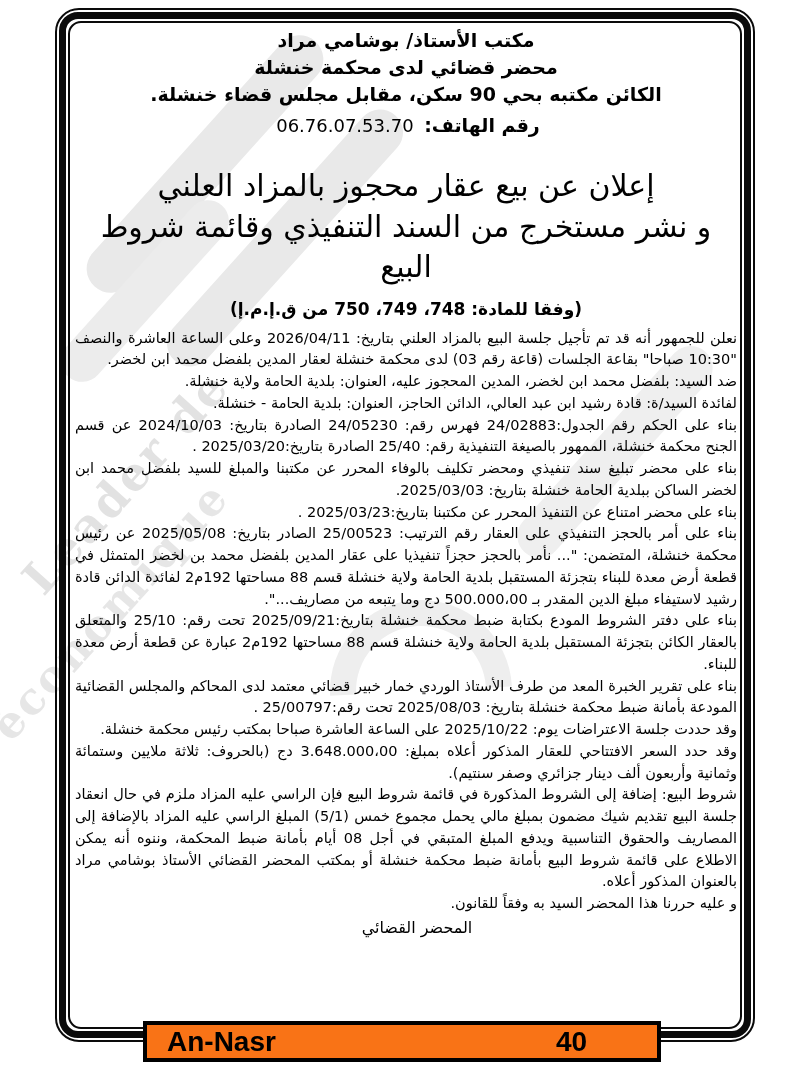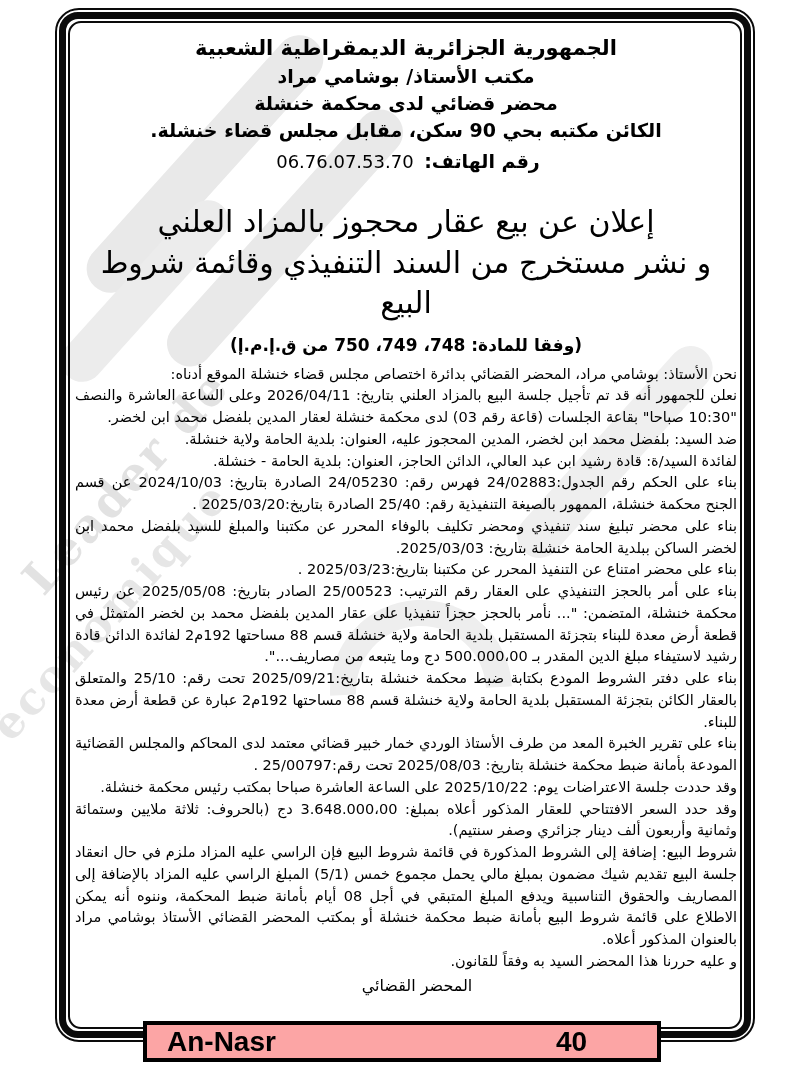--- a/index.html
+++ b/index.html
@@ -31,21 +31,21 @@
   .h-phone{font-size:19px;margin:9px 0 0;}
   .h-phone .latin{font-weight:normal;font-size:18px;}
   .latin{direction:ltr;unicode-bidi:embed;display:inline-block;padding:0 4px;}
   .title{font-size:30px;font-weight:normal;text-align:center;line-height:1.35;margin-top:30px;}
   .subtitle{font-size:17px;font-weight:bold;text-align:center;margin-top:11px;}
   .body-text{font-size:14.5px;line-height:1.5;text-align:justify;margin-top:9px;}
   .body-text p{margin:0;}
   .signature{font-size:16px;text-align:center;margin:3px 0 0 22px;}
   
   .footer-box{position:absolute;left:143px;top:1021px;width:518px;height:41px;
-    background:#fca5a5;border:4px solid #000;box-sizing:border-box;z-index:5;
+    background:#f97316;border:4px solid #000;box-sizing:border-box;z-index:5;
     display:flex;align-items:center;
     font-family:"Liberation Sans",sans-serif;font-weight:bold;font-size:28px;}
   .footer-pub{margin-left:20px;}
   .footer-date{margin-left:7px;}
   .footer-page{position:absolute;left:409px;}
 </style>
 </head>
 <body>
 
 <div class="wm-band" style="left:40px;top:140px;width:330px;height:48px;transform:rotate(-48deg);"></div>
@@ -58,38 +58,36 @@
 
 <div class="frame-outer">
   <div class="frame-mid">
     <div class="frame-inner"></div>
   </div>
 </div>
 
 <div class="content">
 
   <div class="header">
-    <div class="h-republic">الجمهورية الجزائرية الديمقراطية الشعبية</div>
     <div class="h-line">مكتب الأستاذ/ بوشامي مراد</div>
     <div class="h-line">محضر قضائي لدى محكمة خنشلة</div>
     <div class="h-line">الكائن مكتبه بحي 90 سكن، مقابل مجلس قضاء خنشلة.</div>
     <div class="h-phone">
       <span>رقم الهاتف:</span>
       <span class="latin">06.76.07.53.70</span>
     </div>
   </div>
 
   <div class="title">
     <div>إعلان عن بيع عقار محجوز بالمزاد العلني</div>
     <div>و نشر مستخرج من السند التنفيذي وقائمة شروط البيع</div>
   </div>
   <div class="subtitle">(وفقا للمادة: 748، 749، 750 من ق.إ.م.إ)</div>
 
   <div class="body-text">
-    <p>نحن الأستاذ: بوشامي مراد، المحضر القضائي بدائرة اختصاص مجلس قضاء خنشلة الموقع أدناه:</p>
     <p>نعلن للجمهور أنه قد تم تأجيل جلسة البيع بالمزاد العلني بتاريخ: 2026/04/11 وعلى الساعة العاشرة والنصف "10:30 صباحا" بقاعة الجلسات (قاعة رقم 03) لدى محكمة خنشلة لعقار المدين بلفضل محمد ابن لخضر.</p>
     <p>ضد السيد: بلفضل محمد ابن لخضر، المدين المحجوز عليه، العنوان: بلدية الحامة ولاية خنشلة.</p>
     <p>لفائدة السيد/ة: قادة رشيد ابن عبد العالي، الدائن الحاجز، العنوان: بلدية الحامة - خنشلة.</p>
     <p>بناء على الحكم رقم الجدول:24/02883  فهرس رقم: 24/05230 الصادرة بتاريخ: 2024/10/03 عن قسم الجنح محكمة خنشلة، الممهور بالصيغة التنفيذية رقم: 25/40 الصادرة بتاريخ:2025/03/20 .</p>
     <p>بناء على محضر تبليغ سند تنفيذي ومحضر تكليف بالوفاء المحرر عن مكتبنا والمبلغ للسيد بلفضل محمد ابن لخضر الساكن ببلدية الحامة خنشلة بتاريخ: 2025/03/03.</p>
     <p>بناء على محضر امتناع عن التنفيذ المحرر عن مكتبنا بتاريخ:2025/03/23 .</p>
     <p>بناء على أمر بالحجز التنفيذي على العقار رقم الترتيب: 25/00523 الصادر بتاريخ: 2025/05/08 عن رئيس محكمة خنشلة، المتضمن: "... نأمر بالحجز حجزاً تنفيذيا على عقار المدين بلفضل محمد بن لخضر المتمثل في قطعة أرض معدة للبناء بتجزئة المستقبل بلدية الحامة ولاية خنشلة قسم 88 مساحتها 192م2 لفائدة الدائن قادة رشيد لاستيفاء مبلغ الدين المقدر بـ ⁦500.000،00⁩ دج وما يتبعه من مصاريف...".</p>
     <p>بناء على دفتر الشروط المودع بكتابة ضبط محكمة خنشلة بتاريخ:2025/09/21  تحت رقم: 25/10 والمتعلق بالعقار الكائن بتجزئة المستقبل بلدية الحامة ولاية خنشلة قسم 88 مساحتها 192م2 عبارة عن قطعة أرض معدة للبناء.</p>
     <p>بناء على تقرير الخبرة المعد من طرف الأستاذ الوردي خمار خبير قضائي معتمد لدى المحاكم والمجلس القضائية المودعة بأمانة ضبط محكمة خنشلة بتاريخ: 2025/08/03 تحت رقم:25/00797 .</p>
     <p>وقد حددت جلسة الاعتراضات يوم: 2025/10/22 على الساعة العاشرة صباحا بمكتب رئيس محكمة خنشلة.</p>

